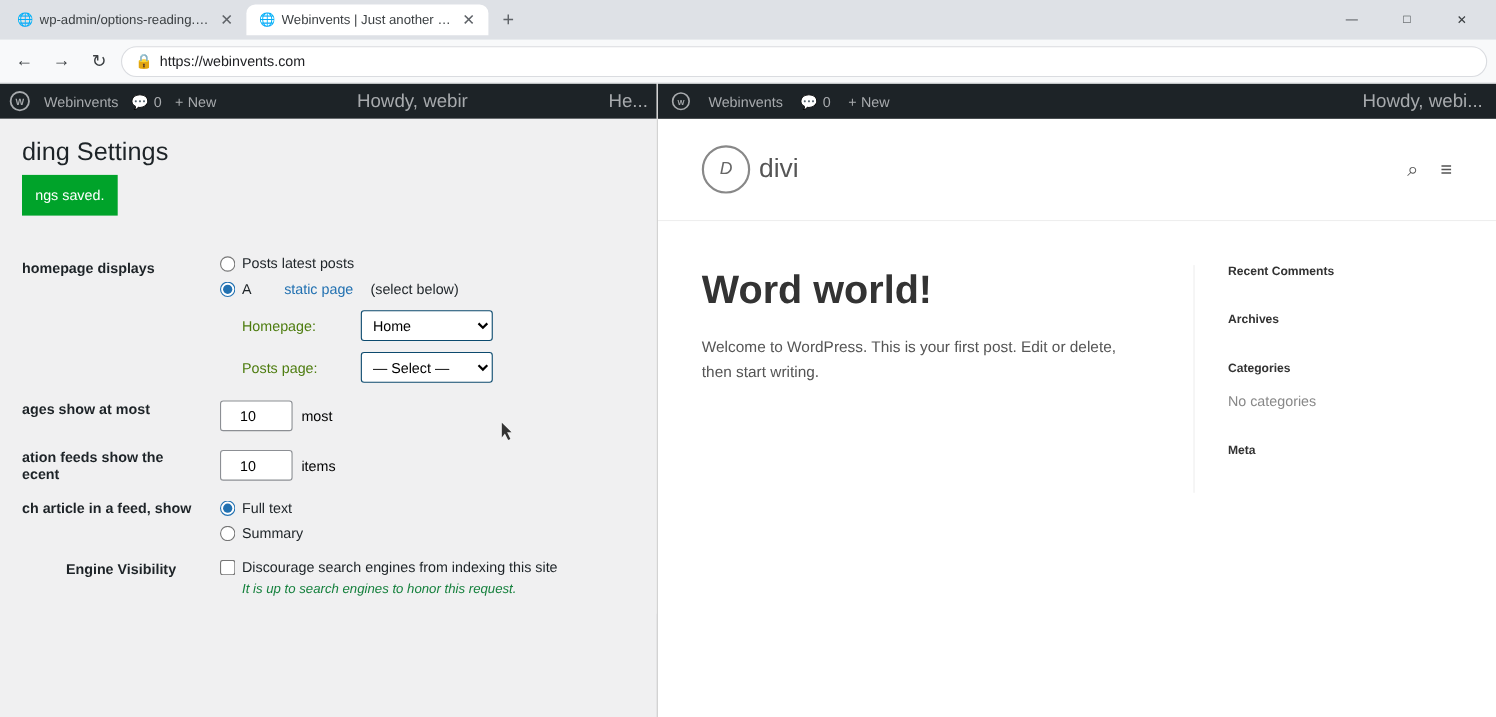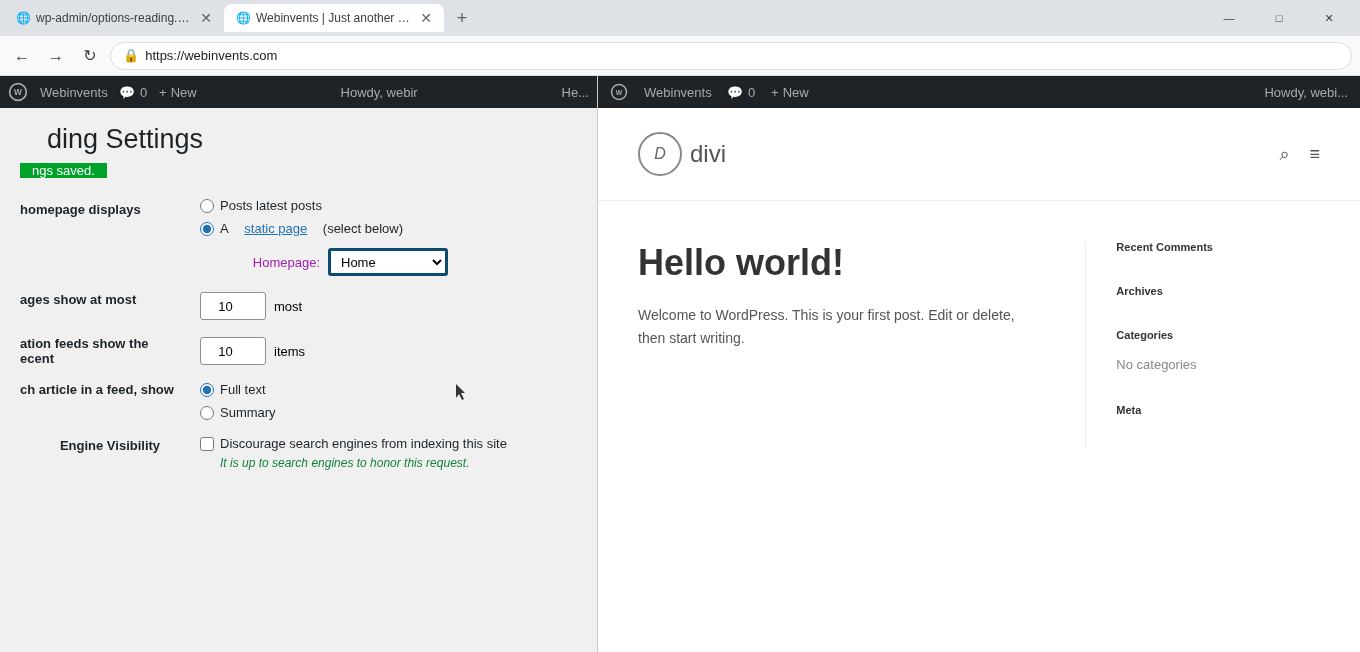--- a/index.html
+++ b/index.html
@@ -186,32 +186,31 @@
       height: 20px;
     }
 
     
     .wp-content {
       background: #f0f0f1;
       padding: 16px 20px;
     }
 
     .wp-page-title {
-      font-size: 27px;
+      font-size: 23px;
       font-weight: 400;
       color: #1d2327;
       margin-bottom: 8px;
-      margin-left: 27px;
     }
 
     .wp-saved-msg {
       background: #00a32a;
       color: #fff;
-      padding: 0 12px;
-      margin-bottom: 20px;
+      padding: 11px 12px;
+      margin-bottom: 36px;
       font-size: 13px;
       display: inline-block;
     }
 
     .radio-group {
       display: flex;
       flex-direction: column;
       gap: 8px;
     }
 
@@ -224,48 +223,48 @@
     }
 
     .radio-input {
       width: 14px;
       height: 14px;
       accent-color: #2271b1;
     }
 
     .static-page-link {
       color: #2271b1;
-      text-decoration: underline;
-      cursor: pointer;
+      cursor: pointer;
+      margin-left: 14px;
     }
 
     .sub-form {
       margin-top: 12px;
       display: flex;
       flex-direction: column;
       gap: 10px;
     }
 
     .sub-form-row {
       display: flex;
       align-items: center;
       gap: 8px;
       padding-left: 20px;
     }
 
     .sub-form-label {
       width: 100px;
-      text-align: right;
-      font-size: 13px;
-      color: #a21caf;
+      text-align: left;
+      font-size: 13px;
+      color: #4d7c0f;
     }
 
     .wp-select {
       height: 28px;
-      border: 3px solid #0c4a6e;
+      border: 1px solid #0c4a6e;
       border-radius: 3px;
       padding: 0 6px;
       font-size: 13px;
       background: #fff;
       min-width: 120px;
     }
 
     .wp-number-input {
       width: 66px;
       height: 28px;
@@ -408,26 +407,26 @@
     }
 
     .sidebar-empty {
       font-size: 13px;
       color: #888;
     }
 
     .howdy-text {
       margin-left: auto;
       color: #a7aaad;
-      font-size: 13px;
+      font-size: 17px;
     }
 
     .wp-helper-link {
       color: #a7aaad;
-      font-size: 13px;
+      font-size: 17px;
       margin-left: auto;
       cursor: pointer;
     }
   </style>
 </head>
 <body>
 
 <div class="browser-chrome">
 
   <div class="tab-bar">
@@ -508,20 +507,26 @@
                 </label>
               </div>
 
               <div class="sub-form">
                 <div class="sub-form-row">
                   <span class="sub-form-label">Homepage:</span>
                   <select class="wp-select">
                     <option>Home</option>
                   </select>
                 </div>
+                <div class="sub-form-row">
+                  <span class="sub-form-label">Posts page:</span>
+                  <select class="wp-select">
+                    <option>— Select —</option>
+                  </select>
+                </div>
               </div>
             </div>
           </div>
 
           <div style="display:flex; margin-bottom: 16px;">
             <div style="width:180px; font-weight:600; color:#1d2327; font-size:13px;">ages show at most</div>
             <div style="display:flex; align-items:center; gap:8px;">
               <input type="number" class="wp-number-input" value="10" style="">
               <span>most</span>
             </div>
@@ -607,21 +612,21 @@
           <span class="divi-text">divi</span>
         </div>
         <div class="site-header-icons">
           <span class="header-icon">⌕</span>
           <span class="header-icon">≡</span>
         </div>
       </div>
 
       <div class="site-content">
         <div class="main-content">
-          <h1 class="post-title">Hello world!</h1>
+          <h1 class="post-title">Word world!</h1>
           <p class="post-excerpt">Welcome to WordPress. This is your first post. Edit or delete, then start writing.</p>
         </div>
         <div class="sidebar-content">
           <div class="sidebar-section">
             <h3 class="sidebar-heading">Recent Comments</h3>
           </div>
           <div class="sidebar-section">
             <h3 class="sidebar-heading">Archives</h3>
           </div>
           <div class="sidebar-section">

